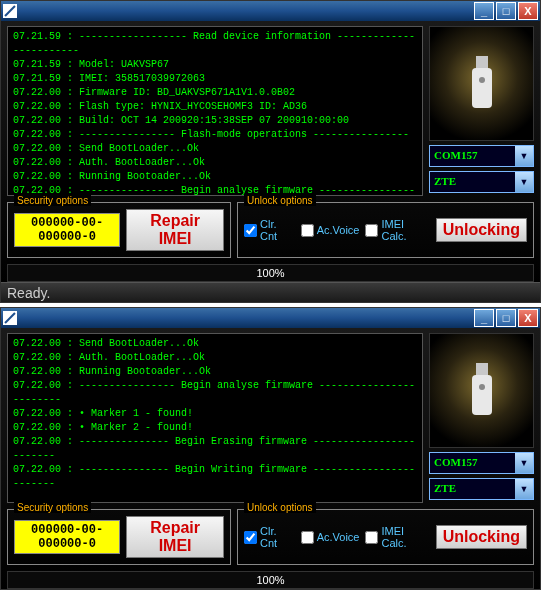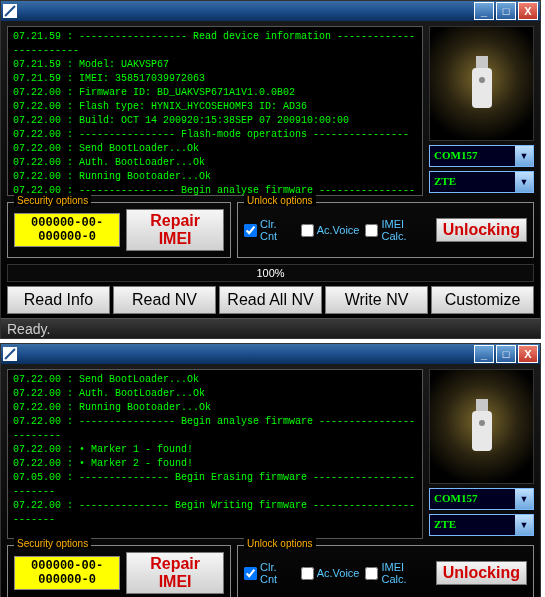--- a/index.html
+++ b/index.html
@@ -103,27 +103,20 @@
             <span>Ac.Voice</span>
           </label>
         <label class="chk">
             <input type="checkbox" style="">
             <span>IMEI Calc.</span>
           </label>
         <button class="btn btn-red">Unlocking</button>
       </div>
     </div>
     <div class="progress-row">100%</div>
-    <div class="bottom-btns">
-      <button class="btn">Read Info</button>
-      <button class="btn">Read NV</button>
-      <button class="btn">Read All NV</button>
-      <button class="btn">Write NV</button>
-      <button class="btn">Customize</button>
-    </div>
   </div>
   <div class="statusbar">Ready.</div>
 </div>
 
 <div class="window">
   <div class="titlebar">
     <div class="titlebar-icon"></div>
     <div class="titlebar-spacer"></div>
     <div class="titlebar-btn min-btn">_</div>
     <div class="titlebar-btn max-btn">□</div>
@@ -131,21 +124,21 @@
   </div>
   <div class="body">
     <div class="row1">
       <div class="console">
         <div>07.22.00 : Send BootLoader...Ok</div>
         <div>07.22.00 : Auth. BootLoader...Ok</div>
         <div>07.22.00 : Running Bootoader...Ok</div>
         <div>07.22.00 : ---------------- Begin analyse firmware ------------------------</div>
         <div>07.22.00 : • Marker 1 - found!</div>
         <div>07.22.00 : • Marker 2 - found!</div>
-        <div>07.05.00 : --------------- Begin Erasing firmware ------------------------</div>
+        <div>07.22.00 : --------------- Begin Erasing firmware ------------------------</div>
         <div>07.22.00 : --------------- Begin Writing firmware ------------------------</div>
 
       </div>
       <div class="sidepanel">
         <div class="usb-img">
           <svg viewBox="0 0 40 60">
               <rect x="14" y="2" width="12" height="12" fill="#c8c8c8"></rect>
               <rect x="10" y="14" width="20" height="40" rx="4" fill="#e8e8e8"></rect>
               <circle cx="20" cy="26" r="3" fill="#888"></circle>
             </svg>

